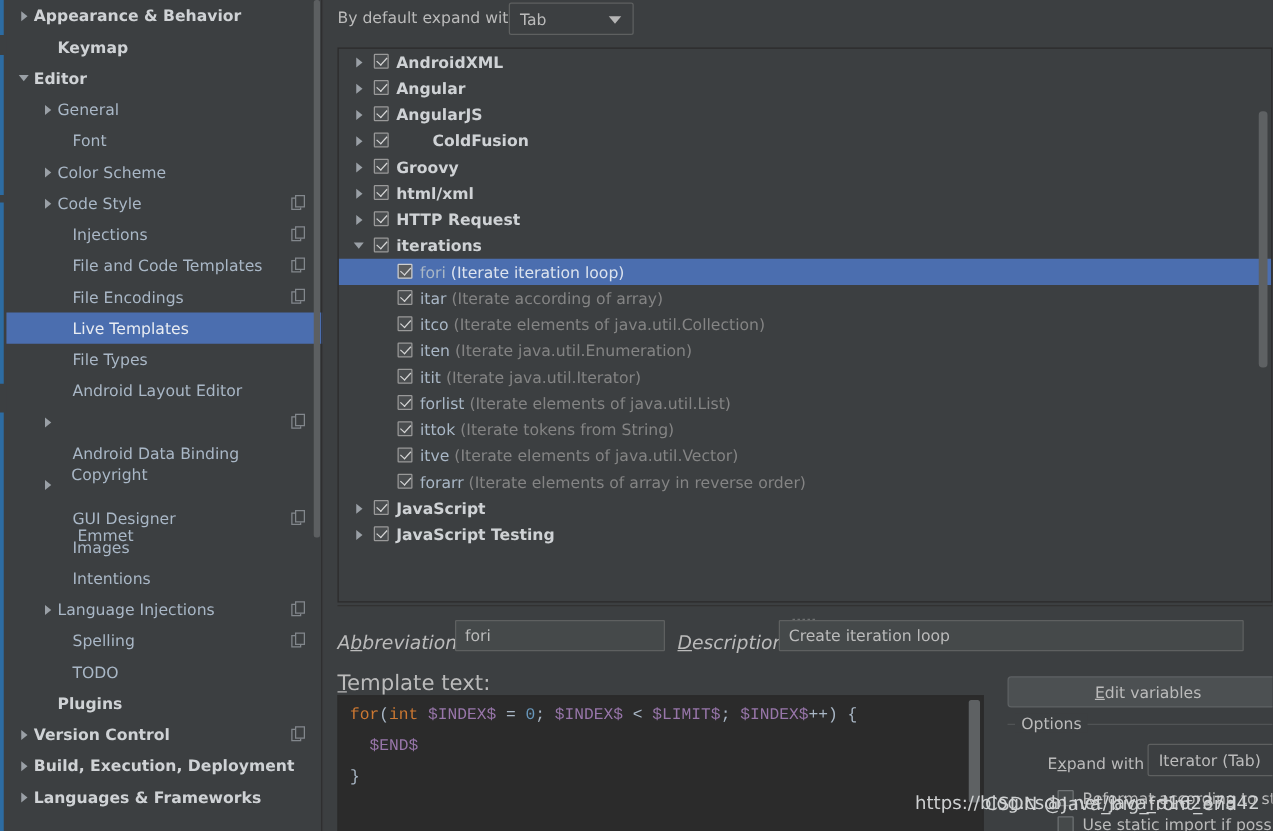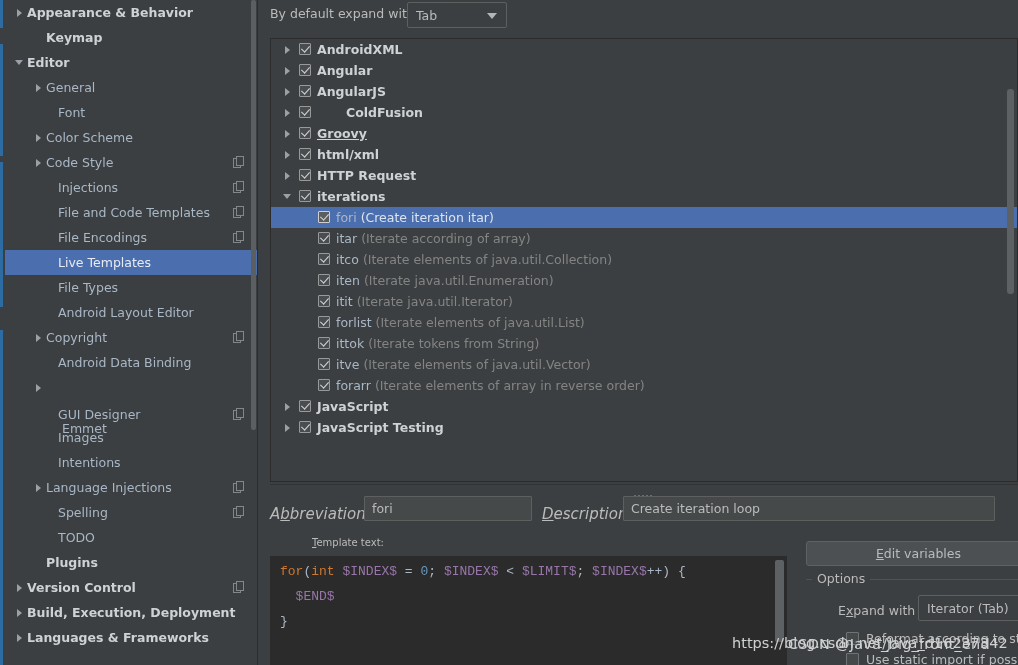--- a/index.html
+++ b/index.html
@@ -113,21 +113,21 @@
   
   .fieldrow{position:absolute;left:0;top:496px;width:759px;height:36px;}
   .flabel{position:absolute;top:9px;font-size:15px;color:#bbbbbb;white-space:nowrap;font-style:italic;}
   .flabel u{text-decoration:underline;}
   .tfield{
     position:absolute;top:0;height:25px;box-sizing:border-box;
     background:#45494a;border:1px solid #5e6060;border-radius:1px;
   }
   .tfield span{position:absolute;left:7px;top:0;line-height:23px;font-size:12.5px;color:#bbbbbb;white-space:nowrap;}
 
-  .ttlabel{position:absolute;left:11px;top:537px;font-size:10px;color:#bbbbbb;margin-left:42px;}
+  .ttlabel{position:absolute;left:11px;top:537px;font-size:17px;color:#bbbbbb;}
   .ttlabel u{text-decoration:underline;}
 
   
   .editor{
     position:absolute;left:11px;top:556px;width:517px;height:109px;
     background:#2b2b2b;border:1px solid #2b2b2b;box-sizing:border-box;overflow:hidden;
     font-family:"DejaVu Sans Mono","Liberation Mono",monospace;font-size:13px;
   }
   .editor .line{position:absolute;left:9px;white-space:pre;line-height:18px;font-family:Liberation Mono, monospace;}
   .ed-scroll{position:absolute;right:2px;top:3px;width:9px;height:82px;background:#5e6163;border-radius:2px;}
@@ -242,21 +242,21 @@
         <div class="side-item" style="top: 0px;">
           <span class="lbl" style="left: 53px;">File Types</span>
         </div>
         <div class="side-item" style="top: 0px;">
           <span class="lbl" style="left: 53px;">Android Layout Editor</span>
         </div>
         <div class="side-item" style="top: 0px;">
           <span class="arrow" style="left: 26px;">
             <i></i>
           </span>
-          <span class="lbl" style="left: 41px;">Copyright</span>
+          <span class="lbl" style="left: 52px; margin-top: 42px;">Copyright</span>
           <span class="copy-ic">
             <b class="b1"></b>
             <b class="b2"></b>
           </span>
         </div>
         <div class="side-item" style="top: 0px;">
           <span class="lbl" style="left: 53px;">Android Data Binding</span>
         </div>
         <div class="side-item" style="top: 0px;">
           <span class="arrow" style="left: 26px;">
@@ -365,21 +365,21 @@
               <i></i>
             </span>
             <span class="cb on" style="left: 28px;"></span>
             <span class="tname" style="left: 46px; margin-left: 29px;">ColdFusion</span>
           </div>
           <div class="treerow grp">
             <span class="tw-arrow">
               <i></i>
             </span>
             <span class="cb on" style="left: 28px;"></span>
-            <span class="tname" style="left: 46px; text-decoration: underline;">Groovy</span>
+            <span class="tname" style="left: 46px;">Groovy</span>
           </div>
           <div class="treerow grp">
             <span class="tw-arrow">
               <i></i>
             </span>
             <span class="cb on" style="left: 28px;"></span>
             <span class="tname" style="left: 46px;">html/xml</span>
           </div>
           <div class="treerow grp">
             <span class="tw-arrow">
@@ -390,21 +390,21 @@
           </div>
           <div class="treerow grp">
             <span class="tw-arrow open">
               <i></i>
             </span>
             <span class="cb on" style="left: 28px;"></span>
             <span class="tname" style="left: 46px;">iterations</span>
           </div>
           <div class="treerow leaf sel">
             <span class="cb on" style="left: 47px;"></span>
-            <span class="tname" style="left: 65px;">fori<span class="tdesc"> (Create iteration itar)</span></span>
+            <span class="tname" style="left: 65px;">fori<span class="tdesc"> (Iterate iteration loop)</span></span>
           </div>
           <div class="treerow leaf">
             <span class="cb on" style="left: 47px;"></span>
             <span class="tname" style="left: 65px;">itar<span class="tdesc"> (Iterate according of array)</span></span>
           </div>
           <div class="treerow leaf">
             <span class="cb on" style="left: 47px;"></span>
             <span class="tname" style="left: 65px;">itco<span class="tdesc"> (Iterate elements of java.util.Collection)</span></span>
           </div>
           <div class="treerow leaf">

